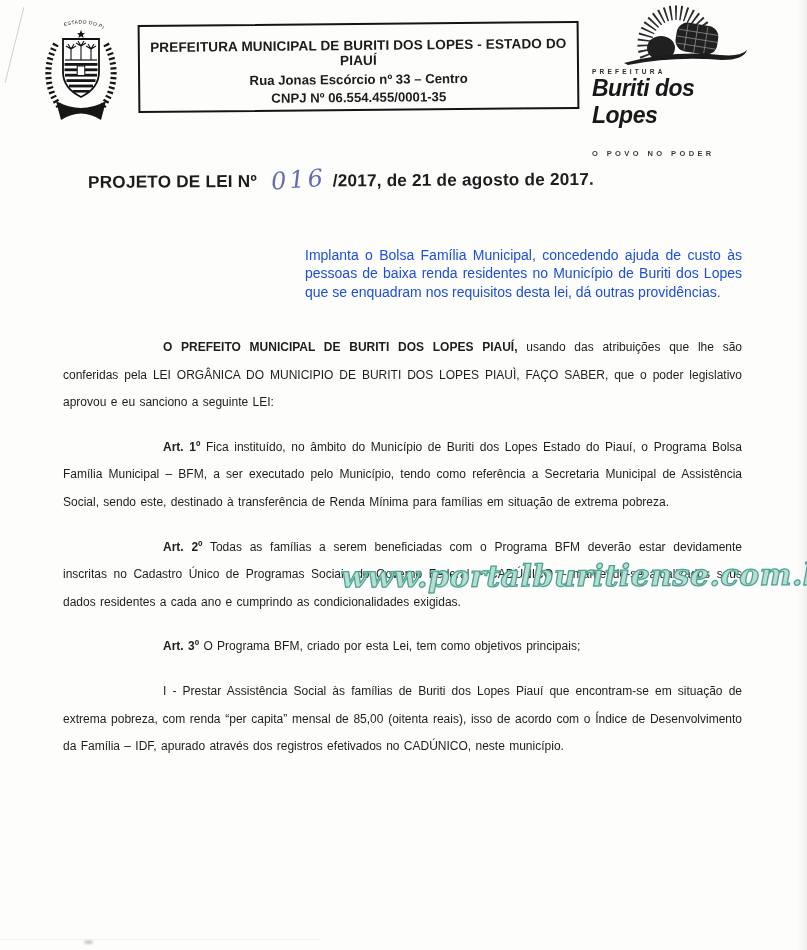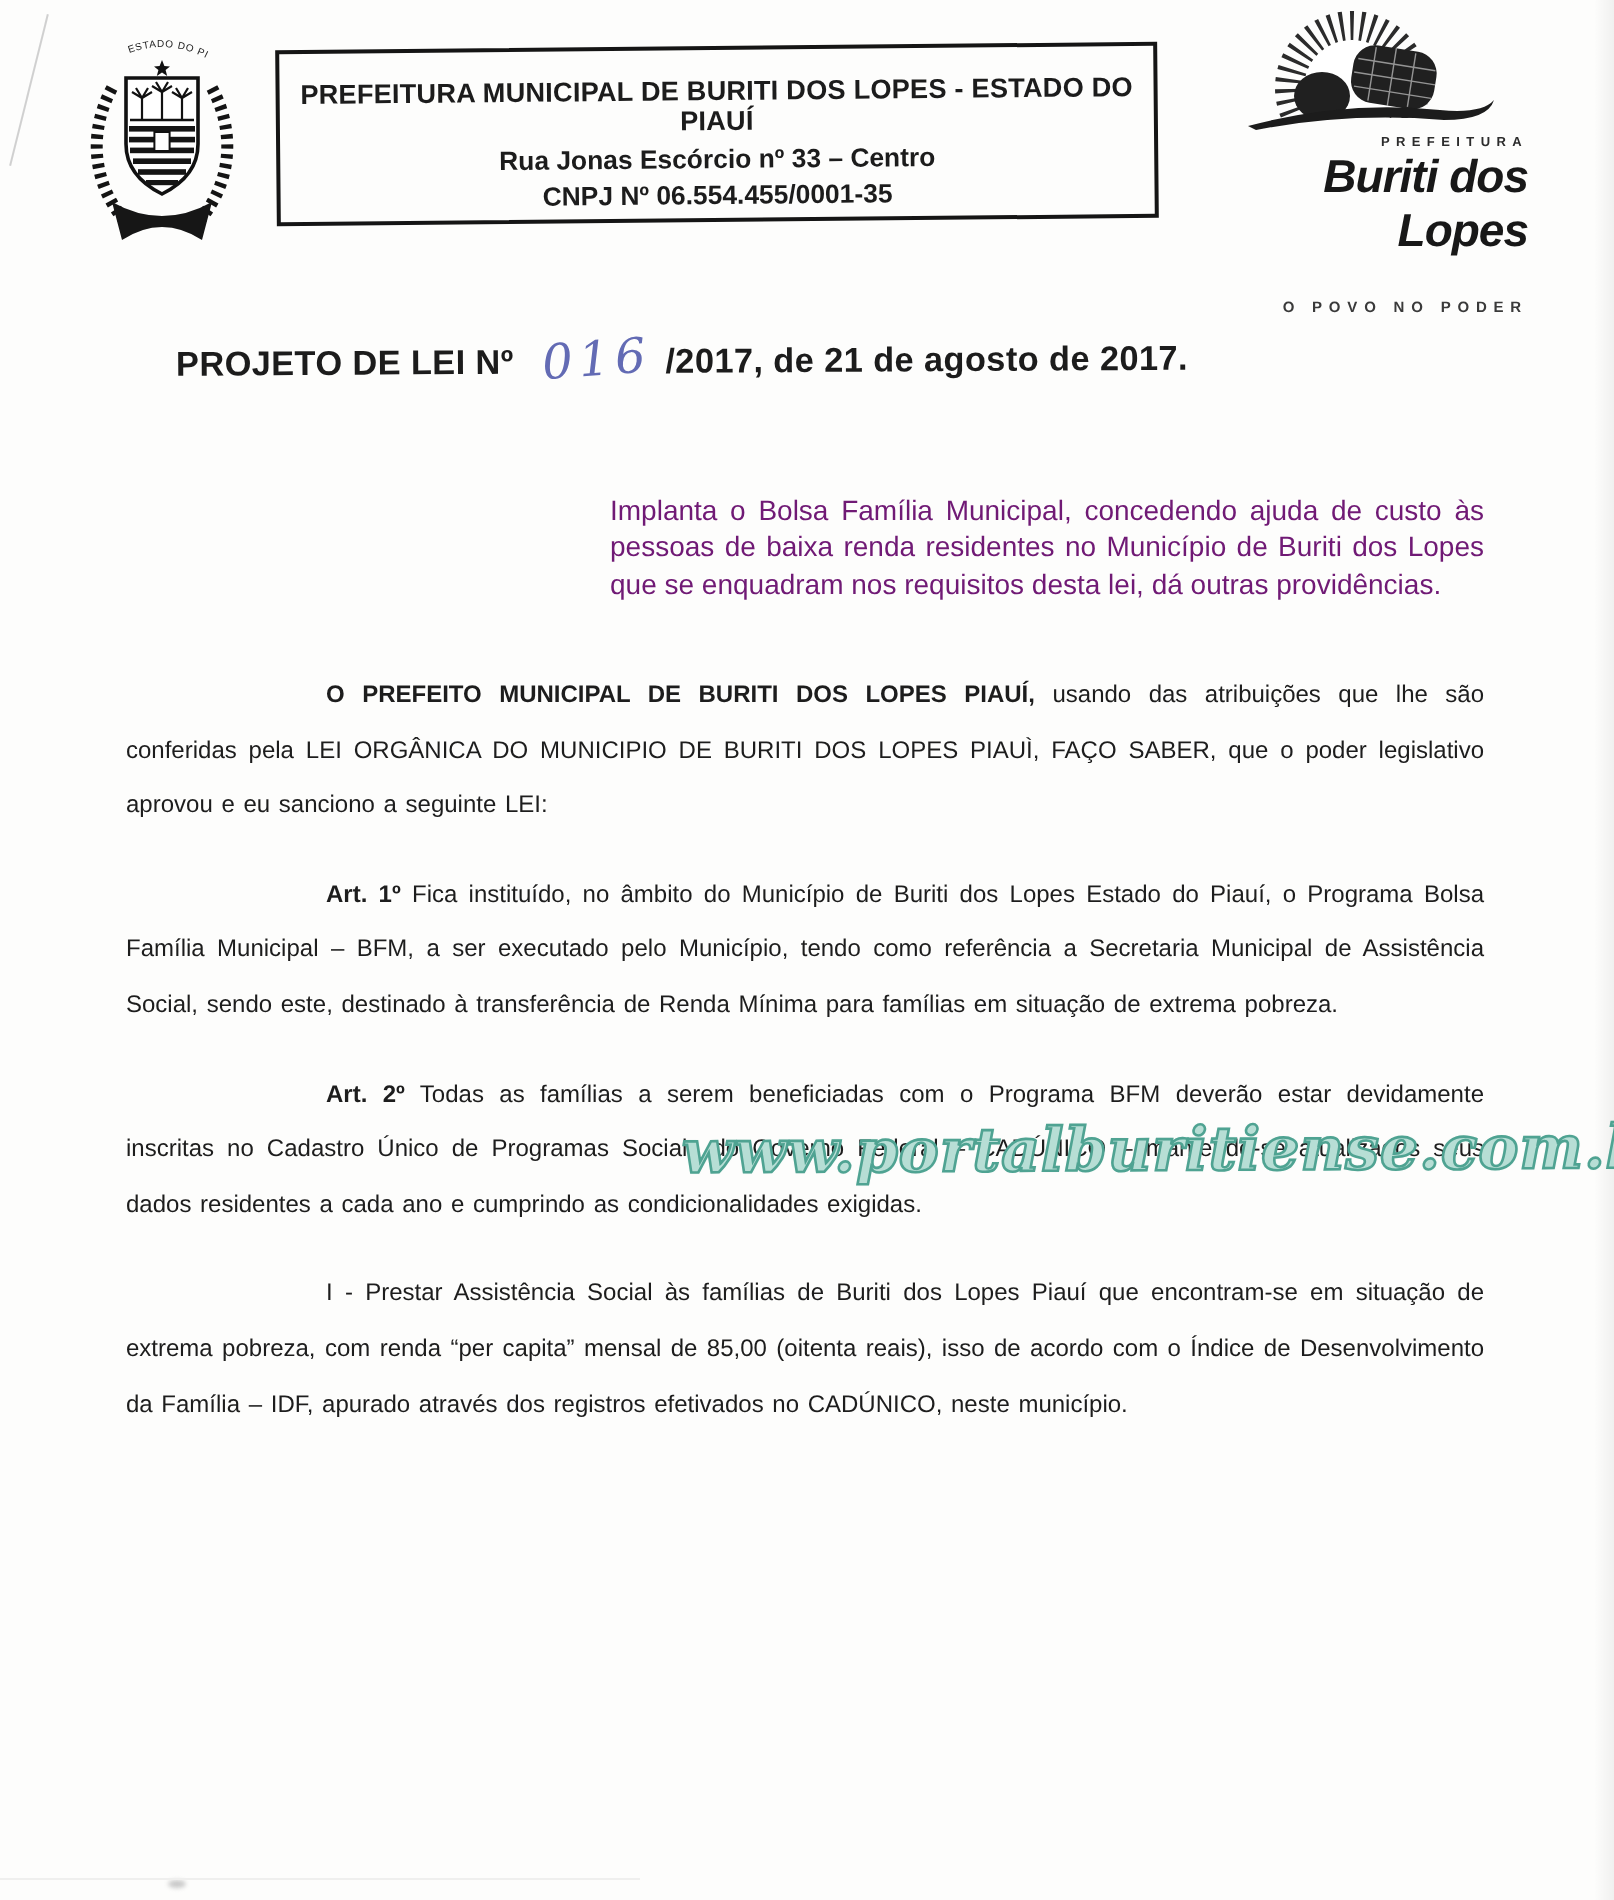--- a/index.html
+++ b/index.html
@@ -23,21 +23,21 @@
     position:absolute;left:138px;top:23px;width:441px;height:88px;
     border:2px solid #151515;
     transform:rotate(-.55deg);
     text-align:center;
     padding-top:13px;box-sizing:border-box;
   }
   .hbox .l1{font-weight:bold;font-size:13.6px;letter-spacing:.1px;}
   .hbox .l2{font-weight:bold;font-size:13.2px;margin-top:4px;}
   .hbox .l3{font-weight:bold;font-size:13.2px;margin-top:3px;}
 
-  .logo{position:absolute;left:592px;top:4px;width:172px;height:122px;text-align:right;}
+  .logo{position:absolute;left:592px;top:4px;width:172px;height:122px;text-align:left;}
   .logo svg{display:block;margin:0 auto;}
   .logo .pref{font-size:6.5px;font-weight:bold;letter-spacing:3.2px;color:#2c2c2c;margin-top:-2px;}
   .logo .name{font-size:23px;font-weight:bold;font-style:italic;letter-spacing:-.5px;color:#181818;margin-top:0px;}
   .logo .slogan{font-size:7.5px;font-weight:bold;letter-spacing:3.4px;color:#3a3a3a;margin-top:20px;}
 
   
   .title{
     position:absolute;left:88px;top:170px;width:620px;
     font-size:17.2px;font-weight:bold;letter-spacing:.2px;
     transform:rotate(-.35deg);
@@ -51,21 +51,21 @@
     color:var(--handwriting_blue,#636bb4);
     letter-spacing:3px;
     margin:0 7px 0 14px;
     transform:rotate(-4deg) translateY(1px);
   }
 
   
   .epigraph{
     position:absolute;left:305px;top:246px;width:437px;
     font-size:14px;line-height:18.4px;text-align:justify;
-    margin:0;color:#701a75;
+    margin:0;color:#1d4ed8;
   }
 
   
   .body{position:absolute;left:63px;top:334px;width:679px;}
   .body p{
     margin:0 0 17px 0;
     font-size:12px;line-height:27.6px;
     text-align:justify;text-indent:100px;
     color:#1d1d1d;word-spacing:1px;
   }
@@ -169,18 +169,19 @@
   <div class="title">
     <span>PROJETO DE LEI Nº</span><span class="hand">016</span><span>/2017, de 21 de agosto de 2017.</span>
   </div>
 
   <p class="epigraph">Implanta o Bolsa Família Municipal, concedendo ajuda de custo às pessoas de baixa renda residentes no Município de Buriti dos Lopes que se enquadram nos requisitos desta lei, dá outras providências.</p>
 
   <main class="body">
     <p><b>O PREFEITO MUNICIPAL DE BURITI DOS LOPES PIAUÍ,</b><span> usando das atribuições que lhe são conferidas pela LEI ORGÂNICA DO MUNICIPIO DE BURITI DOS LOPES PIAUÌ, FAÇO SABER, que o poder legislativo aprovou e eu sanciono a seguinte LEI:</span></p>
     <p><b>Art. 1º</b><span> Fica instituído, no âmbito do Município de Buriti dos Lopes Estado do Piauí, o Programa Bolsa Família Municipal – BFM, a ser executado pelo Município, tendo como referência a Secretaria Municipal de Assistência Social, sendo este, destinado à transferência de Renda Mínima para famílias em situação de extrema pobreza.</span></p>
     <p><b>Art. 2º</b><span> Todas as famílias a serem beneficiadas com o Programa BFM deverão estar devidamente inscritas no Cadastro Único de Programas Sociais do Governo Federal – CADÚNICO – mantendo-se atualizados seus dados residentes a cada ano e cumprindo as condicionalidades exigidas.</span></p>
+    <p><b>Art. 3º</b><span> O Programa BFM, criado por esta Lei, tem como objetivos principais;</span></p>
     <p><b></b><span>I - Prestar Assistência Social às famílias de Buriti dos Lopes Piauí que encontram-se em situação de extrema pobreza, com renda “per capita” mensal de 85,00 (oitenta reais), isso de acordo com o Índice de Desenvolvimento da Família – IDF, apurado através dos registros efetivados no CADÚNICO, neste município.</span></p>
   </main>
 
   <div class="watermark">www.portalburitiense.com.br</div>
 
 </div>
 
 </body></html>

